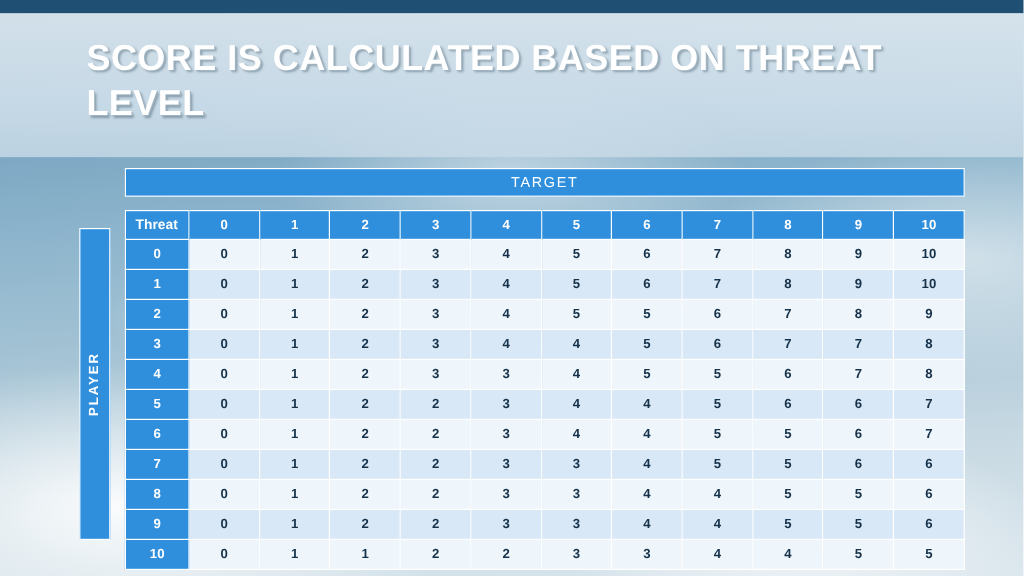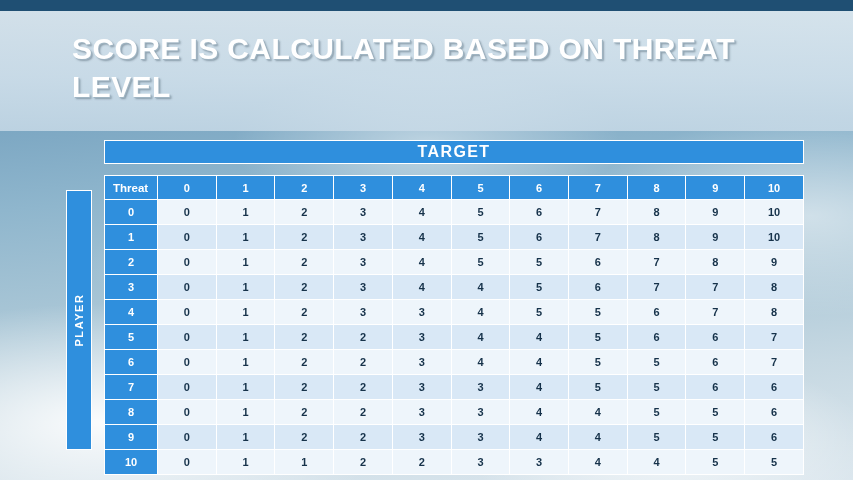--- a/index.html
+++ b/index.html
@@ -39,21 +39,21 @@
   #bottomstrip {
     position: absolute; left: 0; bottom: 0; width: 853px; height: 8px;
     background: rgba(255,255,255,0.0);
   }
 
   
   #target-bar {
     position: absolute; left: 104px; top: 140px; width: 700px; height: 24px;
     background: #2f8fdd;
     border: 1px solid #ffffff;
-    color: #fff; font-size: 16px; font-weight: bold; letter-spacing: 1.4px;
+    color: #fff; font-size: 12px; font-weight: normal; letter-spacing: 1.4px;
     display: flex; align-items: center; justify-content: center;
   }
 
   
   #player-bar {
     position: absolute; left: 66px; top: 190px; width: 26px; height: 260px;
     background: #2f8fdd;
     border: 1px solid #ffffff;
     display: flex; align-items: center; justify-content: center;
   }

